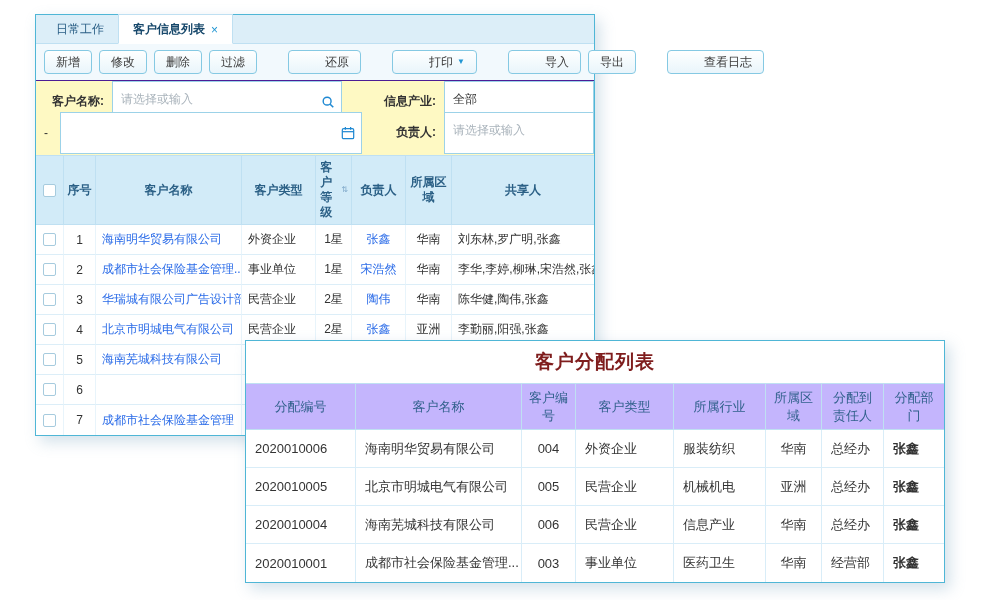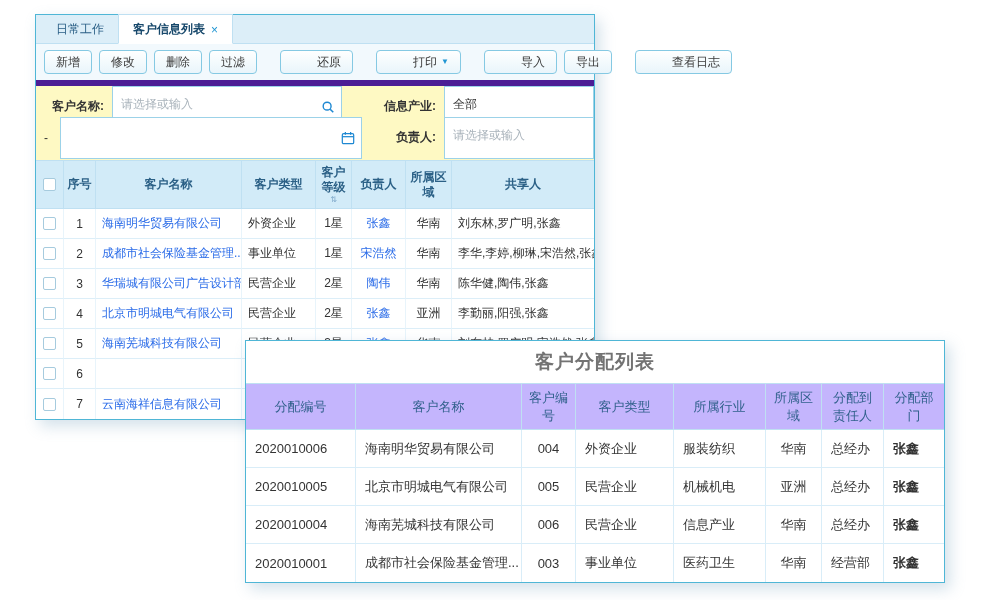--- a/index.html
+++ b/index.html
@@ -24,31 +24,31 @@
     font-size:12px; color:#2B6086; padding:6px 14px 5px; cursor:default;
     display:flex; align-items:center; gap:6px;
   }
   .tab.active {
     background:#fff; border:1px solid #BFE0F2; border-bottom:1px solid #fff;
     margin-bottom:-1px; font-weight:bold; color:#17486B;
   }
   .tab-close { color:#2196D3; font-weight:normal; font-size:12px; line-height:1; }
   .toolbar {
     display:flex; align-items:center; gap:7px;
-    padding:6px 8px; background:#F2F9FD; border-bottom:6px solid #4c1d95;
+    padding:6px 8px; background:#F2F9FD; border-bottom:1px solid #4c1d95;
   }
   .btn {
     font-size:12px; color:#3A3A3A; padding:4px 11px; line-height:1.2;
     background:linear-gradient(#FEFFFF,#E9F5FB);
     border:1px solid #85C9E3; border-radius:4px; cursor:pointer;
     display:inline-flex; align-items:center; gap:4px; white-space:nowrap;
     font-family:inherit;
   }
   .btn .caret { font-size:8px; color:#2196D3; }
-  .ml { margin-left:16px;padding-left:36px; }
+  .ml { margin-left:24px;padding-left:36px; }
   .filters { padding:5px 0 7px; background:#fef9c3; }
   .frow { display:flex; align-items:center; height:31px; padding:0 0 0 16px; }
   .frow.r2 { padding-left:6px; }
   .flabel { font-size:12px; font-weight:bold; color:#333; white-space:nowrap; }
   .dash { font-size:12px; color:#333; margin:0 6px 0 2px; }
   .finput {
     position:relative; height:42px; background:#fff;
     border:1px solid #9CD2E8; border-radius:0;
     display:flex; align-items:center; padding:0 24px 4px 8px; overflow:hidden;
   }
@@ -68,40 +68,40 @@
   .t1-head {
     background:#D2EBF8; color:#2B6086; font-weight:bold;
     border-top:1px solid #BFE0F2; border-bottom:1px solid #BFE0F2;
   }
   .t1-head > div {
     min-height:46px; display:flex; align-items:center; justify-content:center;
     text-align:center; padding:4px 3px; line-height:1.25;
     border-right:1px solid #BFE0F2;
   }
   .t1-head > div:last-child { border-right:none; }
-  .hc-level { flex-direction:column; gap:1px; }
+  .hc-level { flex-direction:row; gap:8px; }
   .sort-glyph { font-size:8px; color:#7FA8C9; line-height:1; font-weight:normal; }
   .t1-row > div {
     height:30px; display:flex; align-items:center; padding:0 6px;
     border-right:1px solid #E8F4FB; border-bottom:1px solid #DCEEF8;
     white-space:nowrap; overflow:hidden;
   }
   .t1-row > div:last-child { border-right:none; }
   .t1-row:last-child > div { border-bottom:none; }
   .cell-c { justify-content:center; }
   .link { color:#2A6BE8; cursor:pointer; }
   .cbx {
     width:13px; height:13px; border:1px solid #A6CBDE; border-radius:2px;
     background:#fff; display:inline-block; cursor:pointer;
   }
   
   .panel2 { left:245px; top:340px; width:700px; z-index:10; }
   .p2-title {
     height:42px; display:flex; align-items:center; justify-content:center;
-    font-size:19px; font-weight:bold; color:#737373; letter-spacing:1px;
+    font-size:19px; font-weight:bold; color:#7f1d1d; letter-spacing:1px;
   }
   .t2-head, .t2-row {
     display:grid;
     grid-template-columns:110px 166px 54px 98px 92px 56px 62px 1fr;
     font-size:13px;
   }
   .t2-head { background:#c4b5fd; color:#31618C; font-weight:normal; }
   .t2-head > div {
     min-height:46px; display:flex; align-items:center; justify-content:center;
     text-align:center; padding:5px 6px; line-height:1.35;
@@ -279,21 +279,21 @@
       <div class="cell-c link"></div>
       <div class="cell-c"></div>
       <div></div>
     </div>
 
     <div class="t1-row">
       <div class="cell-c">
           <span class="cbx"></span>
         </div>
       <div class="cell-c">7</div>
-      <div class="link">云南海祥信息有限公司</div>
+      <div class="link">成都市社会保险基金管理</div>
       <div></div>
       <div class="cell-c"></div>
       <div class="cell-c link"></div>
       <div class="cell-c"></div>
       <div></div>
     </div>
   </div>
 </section>
 
 <section class="panel panel2">

